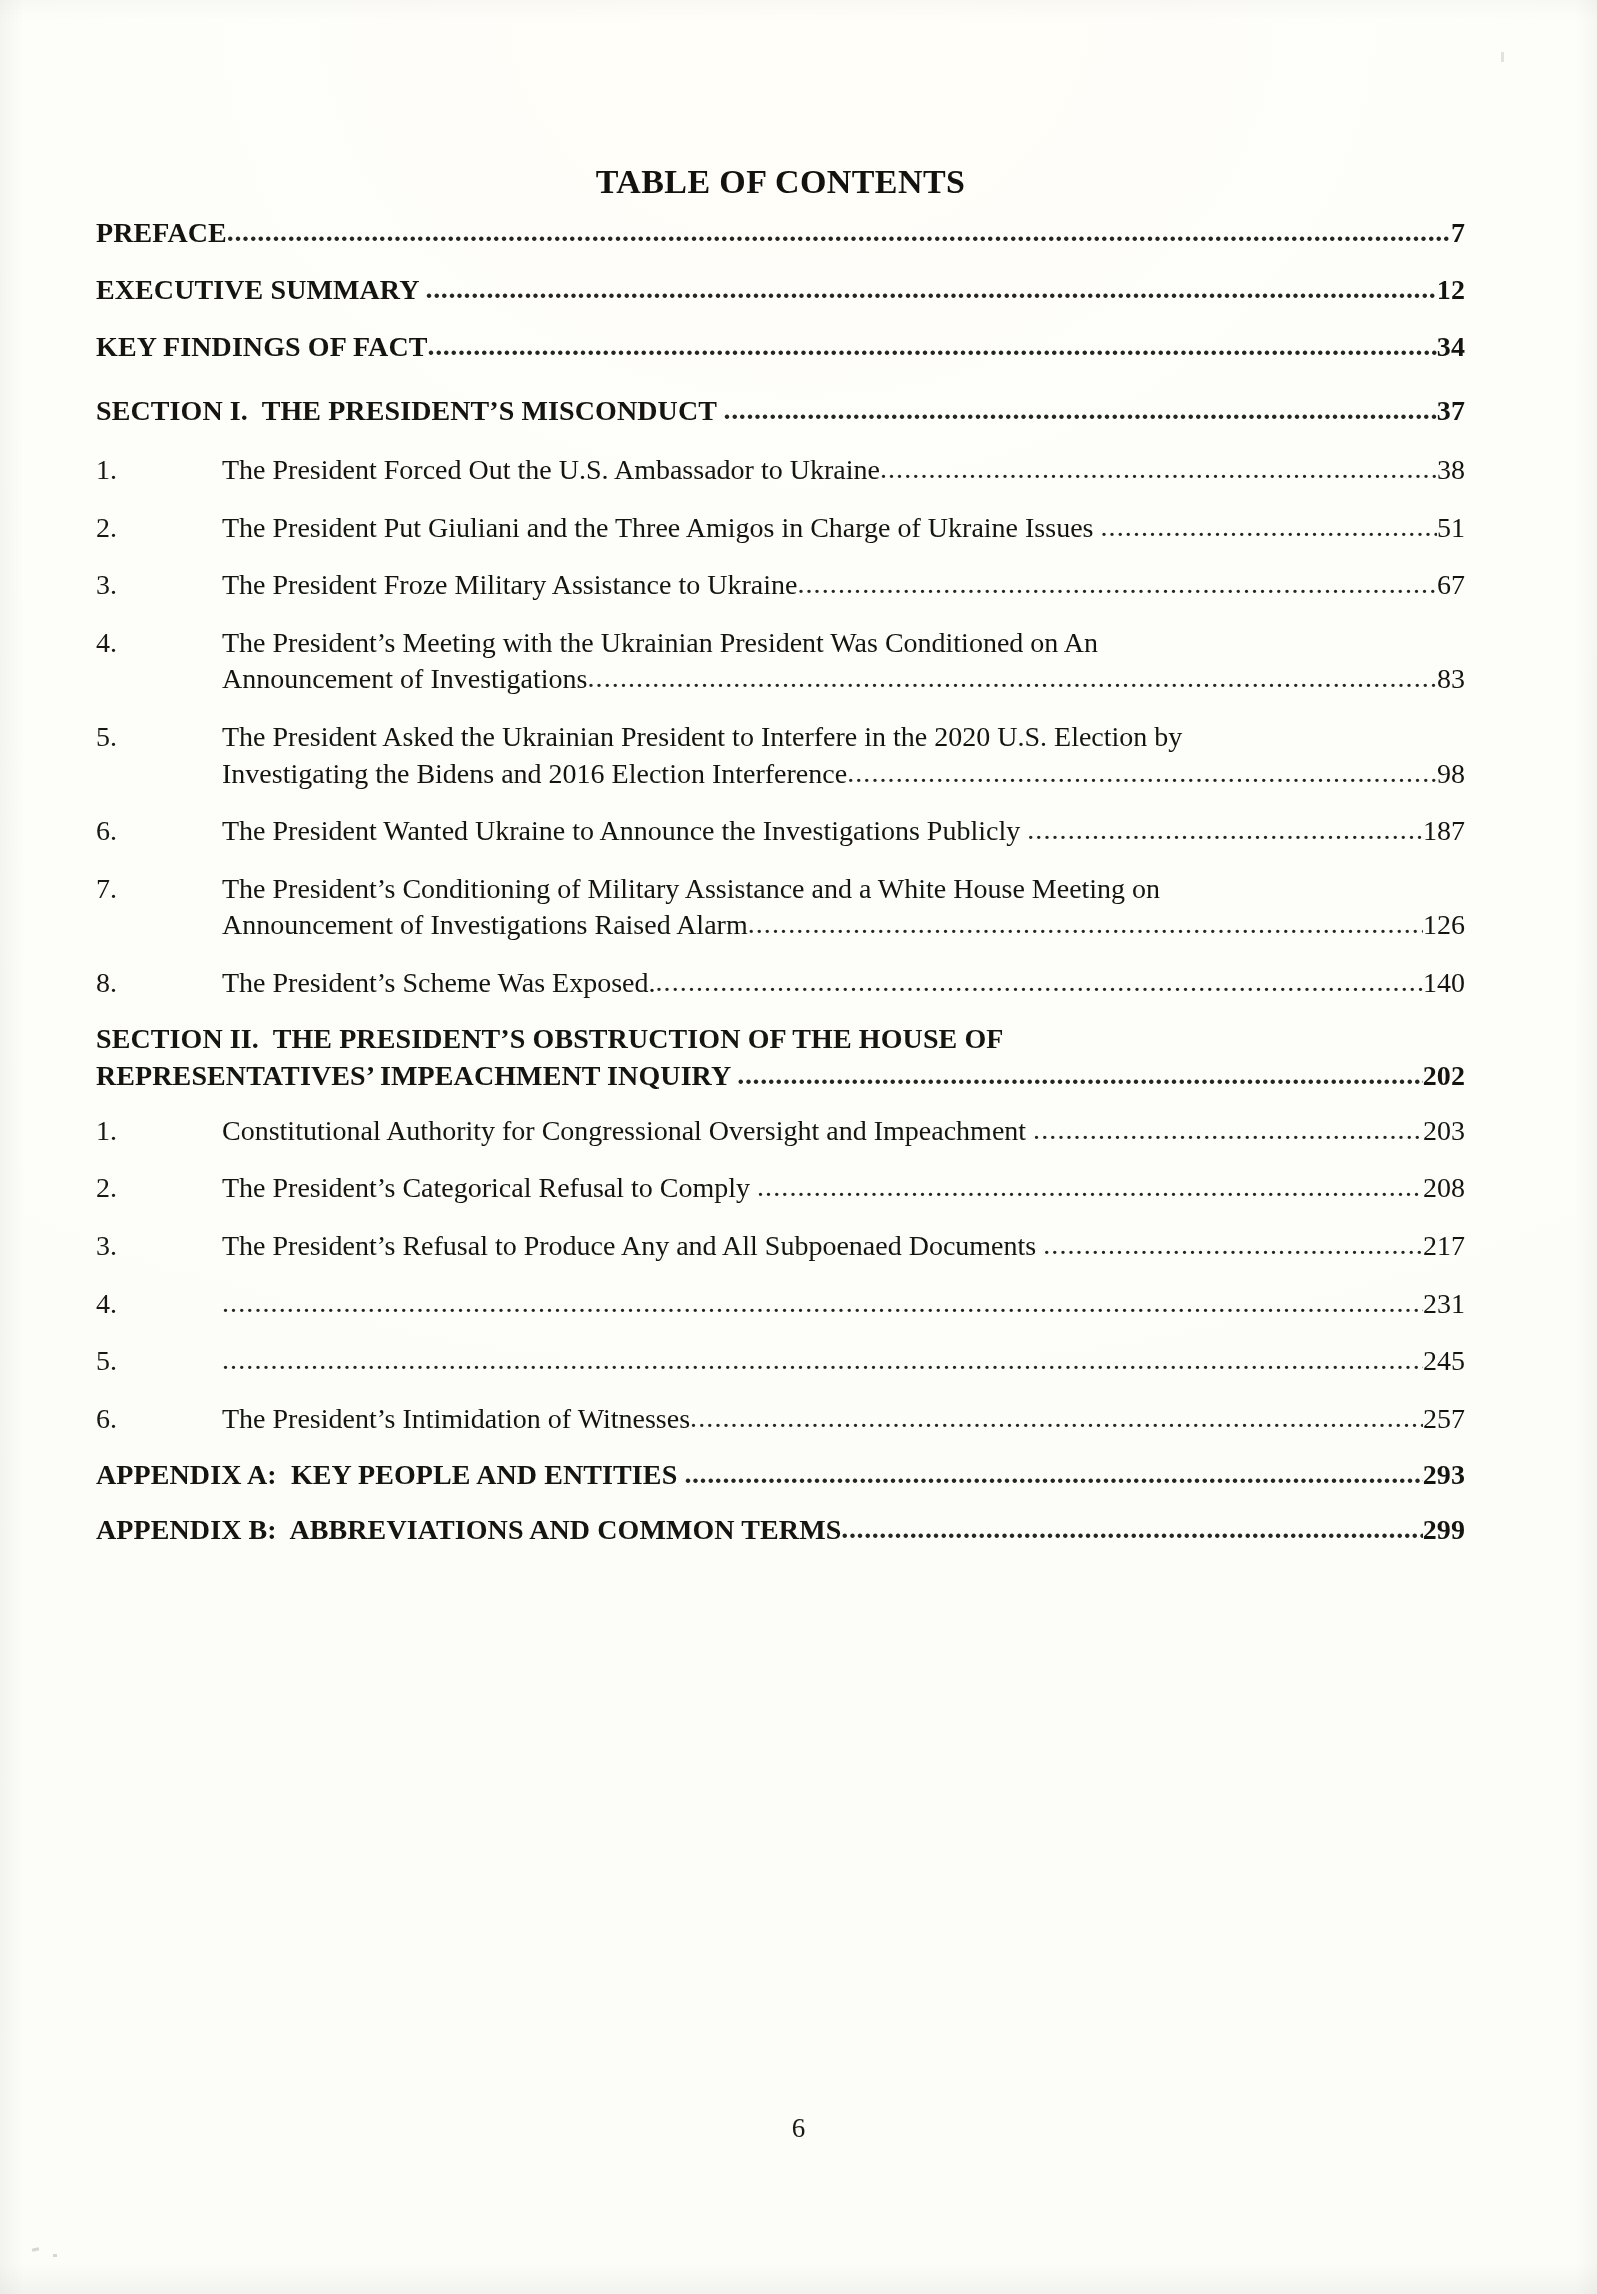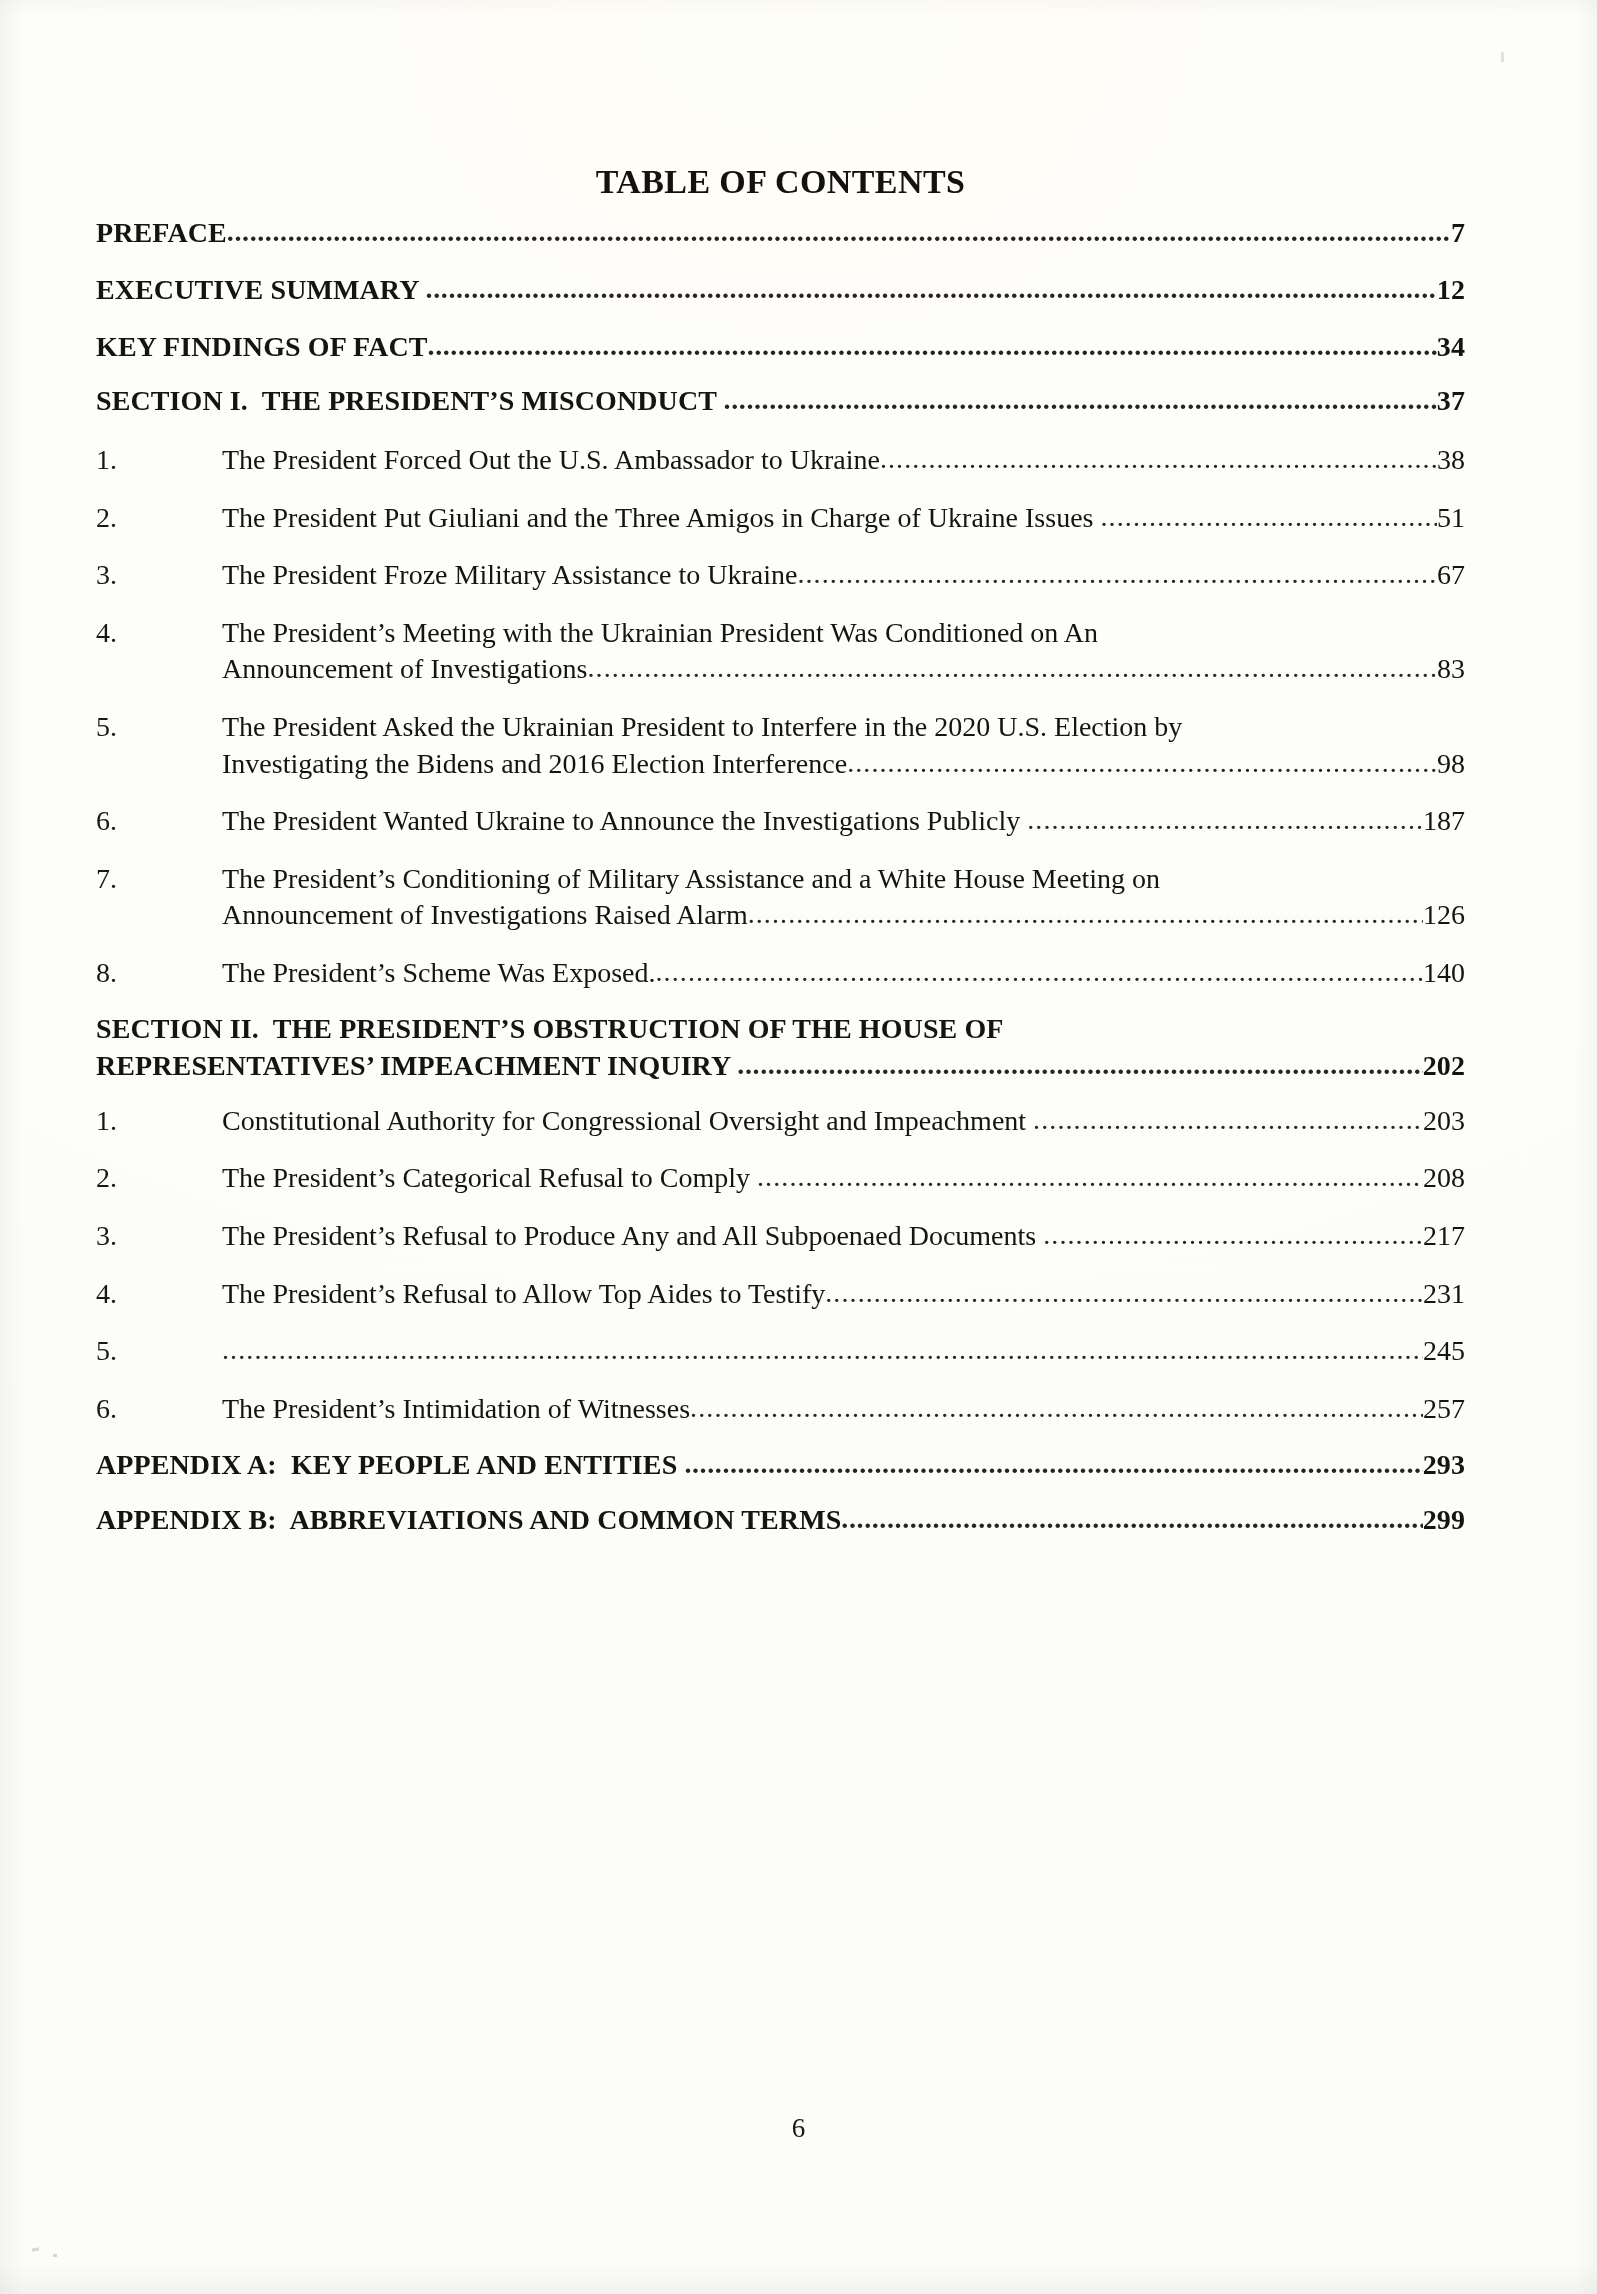--- a/index.html
+++ b/index.html
@@ -118,21 +118,21 @@
   .lvl1 {
     font-weight: bold;
     font-size: 28px;
     letter-spacing: 0.1px;
     margin-bottom: 25px;
   }
   .lvl1 .dots { font-weight: bold; letter-spacing: 0.6px; }
   .lvl1 .pg   { font-weight: bold; }
 
   
-  .lvl1.gap-sm { margin-bottom: 22px; }
+  .lvl1.gap-sm { margin-bottom: 32px; }
 
   
   .lvl1.multiline { margin-bottom: 20.4px; }
   .lvl1.multiline .plainline { display: block; margin-bottom: 5.6px; }
 
   
   .lvl2 {
     font-size: 28px;
     margin-bottom: 21.3px;
     line-height: 1.30;
@@ -324,21 +324,20 @@
               <span class="lbl">The President’s Refusal to Produce Any and All Subpoenaed Documents </span>
               <span class="dots" aria-hidden="true">......................................................................................................................................................................</span>
               <span class="pg">217</span>
             </div>
           </div>
         </div>
         <div class="toc-row lvl2">
           <span class="num">4.</span>
           <div class="body-col">
             <div class="leaderline">
-              <span class="lbl">The President’s Refusal to Allow Top Aides to Testify</span>
               <span class="dots" aria-hidden="true">......................................................................................................................................................................</span>
               <span class="pg">231</span>
             </div>
           </div>
         </div>
         <div class="toc-row lvl2">
           <span class="num">5.</span>
           <div class="body-col">
             <div class="leaderline">
               <span class="dots" aria-hidden="true">......................................................................................................................................................................</span>

